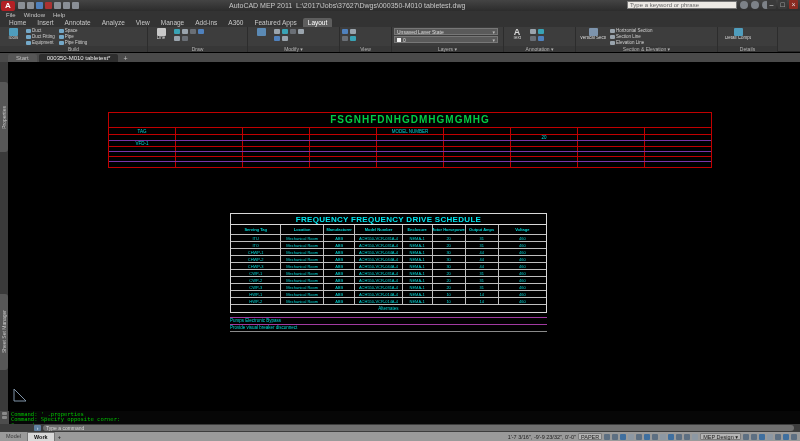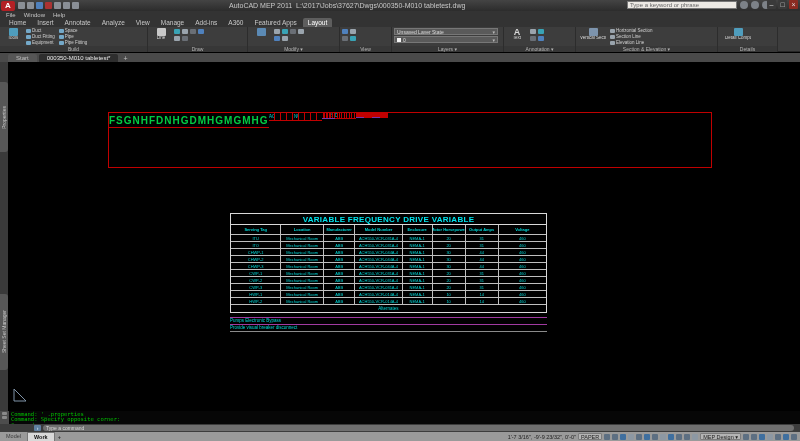--- a/index.html
+++ b/index.html
@@ -64,21 +64,21 @@
   .dtab-add { color:#c0c0c0; font-size:7px; padding:0 3px; }
 
   
   .canvas { position:absolute; left:0; top:62px; width:800px; height:349px; background:#000; }
   .palette-strip { position:absolute; left:0; top:0; width:8px; height:349px; background:#3a3a3a; }
   .ptab { position:absolute; left:0; width:8px; background:#575757; border-radius:0 3px 3px 0;
     display:flex; align-items:center; justify-content:center; }
   .ptab span { writing-mode:vertical-rl; transform:rotate(180deg); color:#c8c8c8; font-size:5px; white-space:nowrap; }
 
   
-  .toptable { position:absolute; left:108px; top:50px; width:604px; height:56px; border:1px solid #c00000; display:flex; flex-direction:row; }
+  .toptable { position:absolute; left:108px; top:50px; width:604px; height:56px; border:1px solid #c00000; display:flex; flex-direction:column; }
   .tt-title { height:15px; display:flex; align-items:center; justify-content:center;
     color:#00cc44; font-weight:bold; font-size:10px; letter-spacing:1px; border-bottom:1px solid #c00000;
     font-family:"Liberation Sans", sans-serif; }
   .tt-row { display:flex; }
   .tt-row .tcell { flex:1; border-right:1px solid #c00000; color:#00d8d8; font-size:4.5px;
     display:flex; align-items:center; justify-content:center; overflow:hidden; white-space:nowrap; }
   .tt-row .tcell:last-child { border-right:none; }
   .b-red { border-bottom:1px solid #c00000; } .b-pur { border-bottom:1px solid #7a35a8; }
 
   
@@ -402,21 +402,21 @@
           <div class="tcell"></div>
           <div class="tcell"></div>
           <div class="tcell"></div>
           <div class="tcell"></div>
           <div class="tcell"></div>
         </div>
     </div>
 
     <div class="vfd">
       <div class="vfd-box">
-        <div class="vfd-title">VARIABLE FREQUENCY DRIVE VARIABLE</div>
+        <div class="vfd-title">FREQUENCY FREQUENCY DRIVE SCHEDULE</div>
         <div class="vhead">
             <div class="hcell c0">Serving Tag</div>
             <div class="hcell c1">Location</div>
             <div class="hcell c2">Manufacturer</div>
             <div class="hcell c3">Model Number</div>
             <div class="hcell c4">Enclosure</div>
             <div class="hcell c5">Motor Horsepower</div>
             <div class="hcell c6">Output Amps</div>
             <div class="hcell c7">Voltage</div>
           </div>

